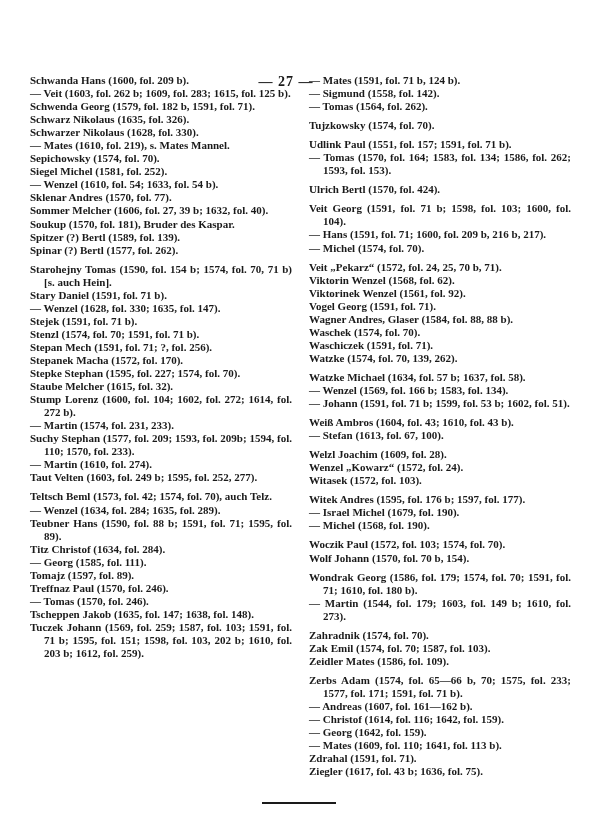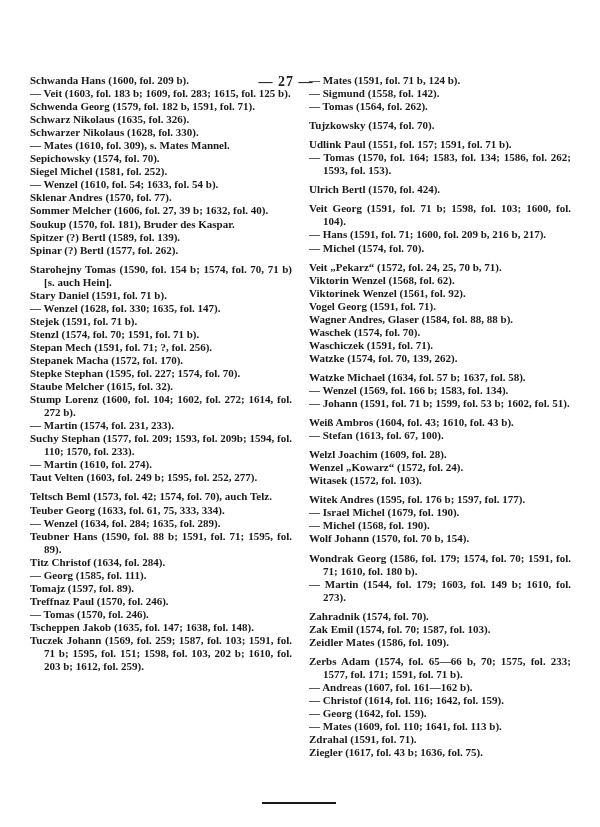--- a/index.html
+++ b/index.html
@@ -31,25 +31,25 @@
     width: 74px; height: 2px; background: #1a1a1a;
   }
 </style>
 </head>
 <body>
 
 <div class="page-number">— 27 —</div>
 
 <div class="column col-left">
   <p class="entry">Schwanda Hans (1600, fol. 209 b).</p>
-  <p class="entry">— Veit (1603, fol. 183 b; 1609, fol. 283; 1615, fol. 125 b).</p>
+  <p class="entry">— Veit (1603, fol. 262 b; 1609, fol. 283; 1615, fol. 125 b).</p>
   <p class="entry">Schwenda Georg (1579, fol. 182 b, 1591, fol. 71).</p>
   <p class="entry">Schwarz Nikolaus (1635, fol. 326).</p>
   <p class="entry">Schwarzer Nikolaus (1628, fol. 330).</p>
-  <p class="entry">— Mates (1610, fol. 309), s. Mates Mannel.</p>
+  <p class="entry">— Mates (1610, fol. 219), s. Mates Mannel.</p>
   <p class="entry">Sepichowsky (1574, fol. 70).</p>
   <p class="entry">Siegel Michel (1581, fol. 252).</p>
   <p class="entry">— Wenzel (1610, fol. 54; 1633, fol. 54 b).</p>
   <p class="entry">Sklenar Andres (1570, fol. 77).</p>
   <p class="entry">Sommer Melcher (1606, fol. 27, 39 b; 1632, fol. 40).</p>
   <p class="entry">Soukup (1570, fol. 181), Bruder des Kaspar.</p>
   <p class="entry">Spitzer (?) Bertl (1589, fol. 139).</p>
   <p class="entry">Spinar (?) Bertl (1577, fol. 262).</p>
   <p class="entry gap">Starohejny Tomas (1590, fol. 154 b; 1574, fol. 70, 71 b) [s. auch Hein].</p>
   <p class="entry">Stary Daniel (1591, fol. 71 b).</p>
@@ -59,21 +59,20 @@
   <p class="entry">Stepan Mech (1591, fol. 71; ?, fol. 256).</p>
   <p class="entry">Stepanek Macha (1572, fol. 170).</p>
   <p class="entry">Stepke Stephan (1595, fol. 227; 1574, fol. 70).</p>
   <p class="entry">Staube Melcher (1615, fol. 32).</p>
   <p class="entry">Stump Lorenz (1600, fol. 104; 1602, fol. 272; 1614, fol. 272 b).</p>
   <p class="entry">— Martin (1574, fol. 231, 233).</p>
   <p class="entry">Suchy Stephan (1577, fol. 209; 1593, fol. 209b; 1594, fol. 110; 1570, fol. 233).</p>
   <p class="entry">— Martin (1610, fol. 274).</p>
   <p class="entry">Taut Velten (1603, fol. 249 b; 1595, fol. 252, 277).</p>
   <p class="entry gap">Teltsch Beml (1573, fol. 42; 1574, fol. 70), auch Telz.</p>
-  <p class="entry">Teuber Georg (1633, fol. 61, 75, 333, 334).</p>
   <p class="entry">— Wenzel (1634, fol. 284; 1635, fol. 289).</p>
   <p class="entry">Teubner Hans (1590, fol. 88 b; 1591, fol. 71; 1595, fol. 89).</p>
   <p class="entry">Titz Christof (1634, fol. 284).</p>
   <p class="entry">— Georg (1585, fol. 111).</p>
   <p class="entry">Tomajz (1597, fol. 89).</p>
   <p class="entry">Treffnaz Paul (1570, fol. 246).</p>
   <p class="entry">— Tomas (1570, fol. 246).</p>
   <p class="entry">Tscheppen Jakob (1635, fol. 147; 1638, fol. 148).</p>
   <p class="entry">Tuczek Johann (1569, fol. 259; 1587, fol. 103; 1591, fol. 71 b; 1595, fol. 151; 1598, fol. 103, 202 b; 1610, fol. 203 b; 1612, fol. 259).</p>
 </div>
@@ -101,20 +100,21 @@
   <p class="entry">— Wenzel (1569, fol. 166 b; 1583, fol. 134).</p>
   <p class="entry">— Johann (1591, fol. 71 b; 1599, fol. 53 b; 1602, fol. 51).</p>
   <p class="entry gap">Weiß Ambros (1604, fol. 43; 1610, fol. 43 b).</p>
   <p class="entry">— Stefan (1613, fol. 67, 100).</p>
   <p class="entry gap">Welzl Joachim (1609, fol. 28).</p>
   <p class="entry">Wenzel „Kowarz“ (1572, fol. 24).</p>
   <p class="entry">Witasek (1572, fol. 103).</p>
   <p class="entry gap">Witek Andres (1595, fol. 176 b; 1597, fol. 177).</p>
   <p class="entry">— Israel Michel (1679, fol. 190).</p>
   <p class="entry">— Michel (1568, fol. 190).</p>
+  <p class="entry gap">Woczik Paul (1572, fol. 103; 1574, fol. 70).</p>
   <p class="entry">Wolf Johann (1570, fol. 70 b, 154).</p>
   <p class="entry gap">Wondrak Georg (1586, fol. 179; 1574, fol. 70; 1591, fol. 71; 1610, fol. 180 b).</p>
   <p class="entry">— Martin (1544, fol. 179; 1603, fol. 149 b; 1610, fol. 273).</p>
   <p class="entry gap">Zahradnik (1574, fol. 70).</p>
   <p class="entry">Zak Emil (1574, fol. 70; 1587, fol. 103).</p>
   <p class="entry">Zeidler Mates (1586, fol. 109).</p>
   <p class="entry gap">Zerbs Adam (1574, fol. 65—66 b, 70; 1575, fol. 233; 1577, fol. 171; 1591, fol. 71 b).</p>
   <p class="entry">— Andreas (1607, fol. 161—162 b).</p>
   <p class="entry">— Christof (1614, fol. 116; 1642, fol. 159).</p>
   <p class="entry">— Georg (1642, fol. 159).</p>

